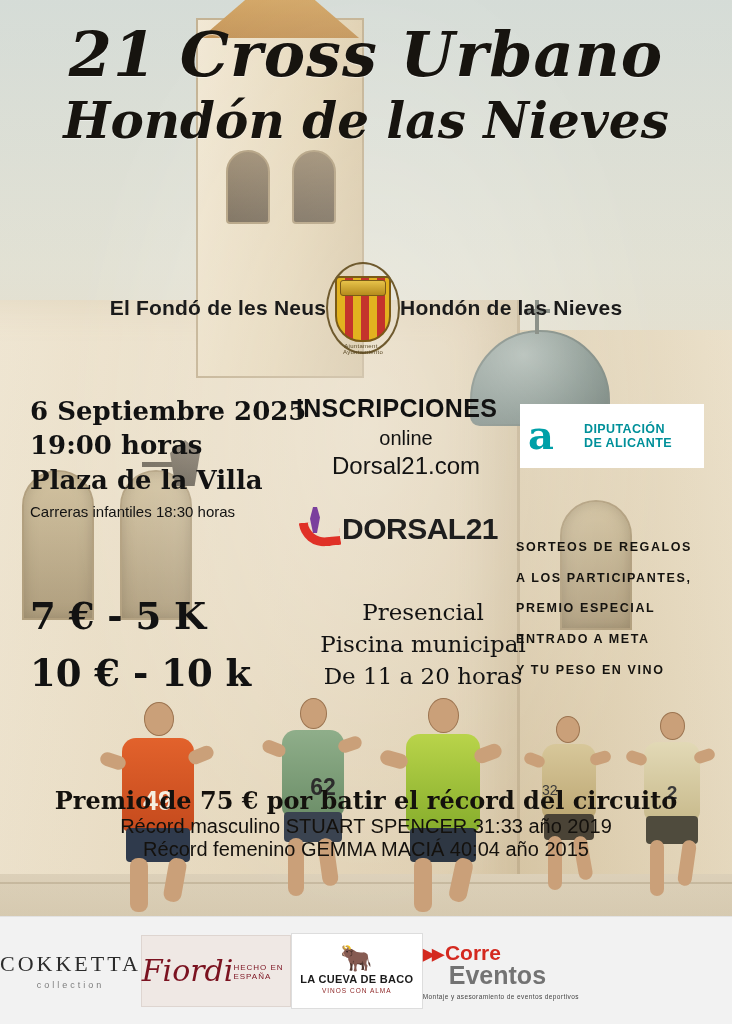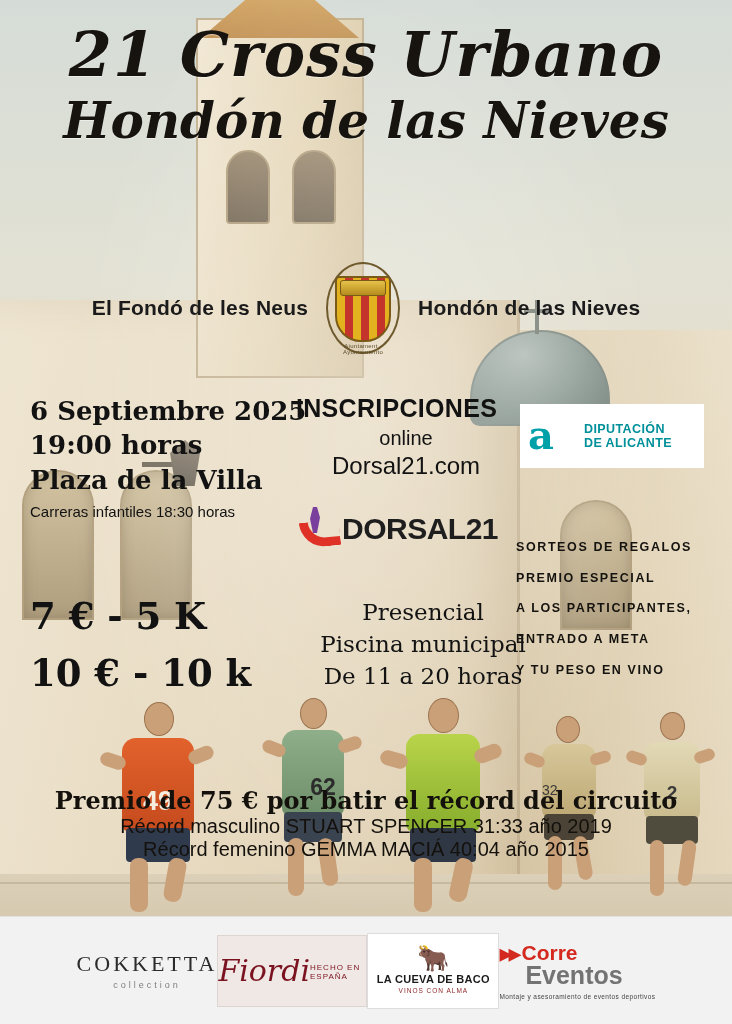--- a/index.html
+++ b/index.html
@@ -107,21 +107,21 @@
   }
   .title2 {
     font-family: "DejaVu Serif", serif;
     font-size: 50px; line-height: 1.15; font-style: italic; font-weight: 700;
     color:#17140f; margin-top:6px;
     text-shadow: 0 1px 0 rgba(255,255,255,0.45);
   }
 
   .townrow {
     position:absolute; top:262px; left:0; width:100%;
-    display:flex; align-items:center; justify-content:center; gap:18px;
+    display:flex; align-items:center; justify-content:center; 
   }
   .town-name {
     font-family: "Liberation Sans", sans-serif;
     font-size: 21px; font-weight:700; color:#1b1b1b; letter-spacing:0.2px;
   }
   .crest {
     width:74px; height:92px; position:relative;
     display:flex; align-items:flex-start; justify-content:center;
   }
   .crest-shield {
@@ -198,21 +198,21 @@
 
   .premio {
     position:absolute; left:0; top:786px; width:100%; text-align:center; color:#14110d;
   }
   .premio .p1 { font-family:"DejaVu Serif", serif; font-size:24px; font-weight:700; }
   .premio .p2, .premio .p3 { font-family:Liberation Sans, sans-serif; font-size:20px; }
 
   
   .sponsors {
     position:absolute; left:0; bottom:0; width:100%; height:108px;
-    background:#f2f2f2; display:flex; align-items:center; justify-content:center;
+    background:#f2f2f2; display:flex; align-items:center; justify-content:flex-start;
     border-top:1px solid #e2e2e2;
   }
   .sp { display:flex; flex-direction:column; align-items:center; justify-content:center; }
   .sp-cokketta .logo {
     font-family:"Liberation Serif", serif; font-size:22px; letter-spacing:3px; color:#2b2b2b;
   }
   .sp-cokketta .sub { font-size:9px; letter-spacing:3px; color:#7d7d7d; margin-top:3px; }
   .sp-fiordi {
     width:150px; height:72px; background:#efe8e4; border:1px solid #ded5d0;
     display:flex; flex-direction:row; align-items:center; justify-content:center;
@@ -369,22 +369,22 @@
   <div class="dip-logo">
     <div class="dip-mark">a</div>
     <div class="dip-txt">
       <span>DIPUTACIÓN</span>
       <span>DE ALICANTE</span>
     </div>
   </div>
 
   <div class="sorteos">
     <div>SORTEOS  DE  REGALOS</div>
+    <div>A LOS PARTICIPANTES,</div>
     <div>PREMIO  ESPECIAL</div>
-    <div>A LOS PARTICIPANTES,</div>
     <div>ENTRADO  A  META</div>
     <div>Y TU PESO EN VINO</div>
   </div>
 
   <div class="premio">
     <div class="p1">Premio de 75 € por batir el récord del circuito</div>
     <div class="p2">Récord masculino STUART SPENCER 31:33 año 2019</div>
     <div class="p3">Récord femenino GEMMA MACIÁ 40:04 año 2015</div>
   </div>
 

